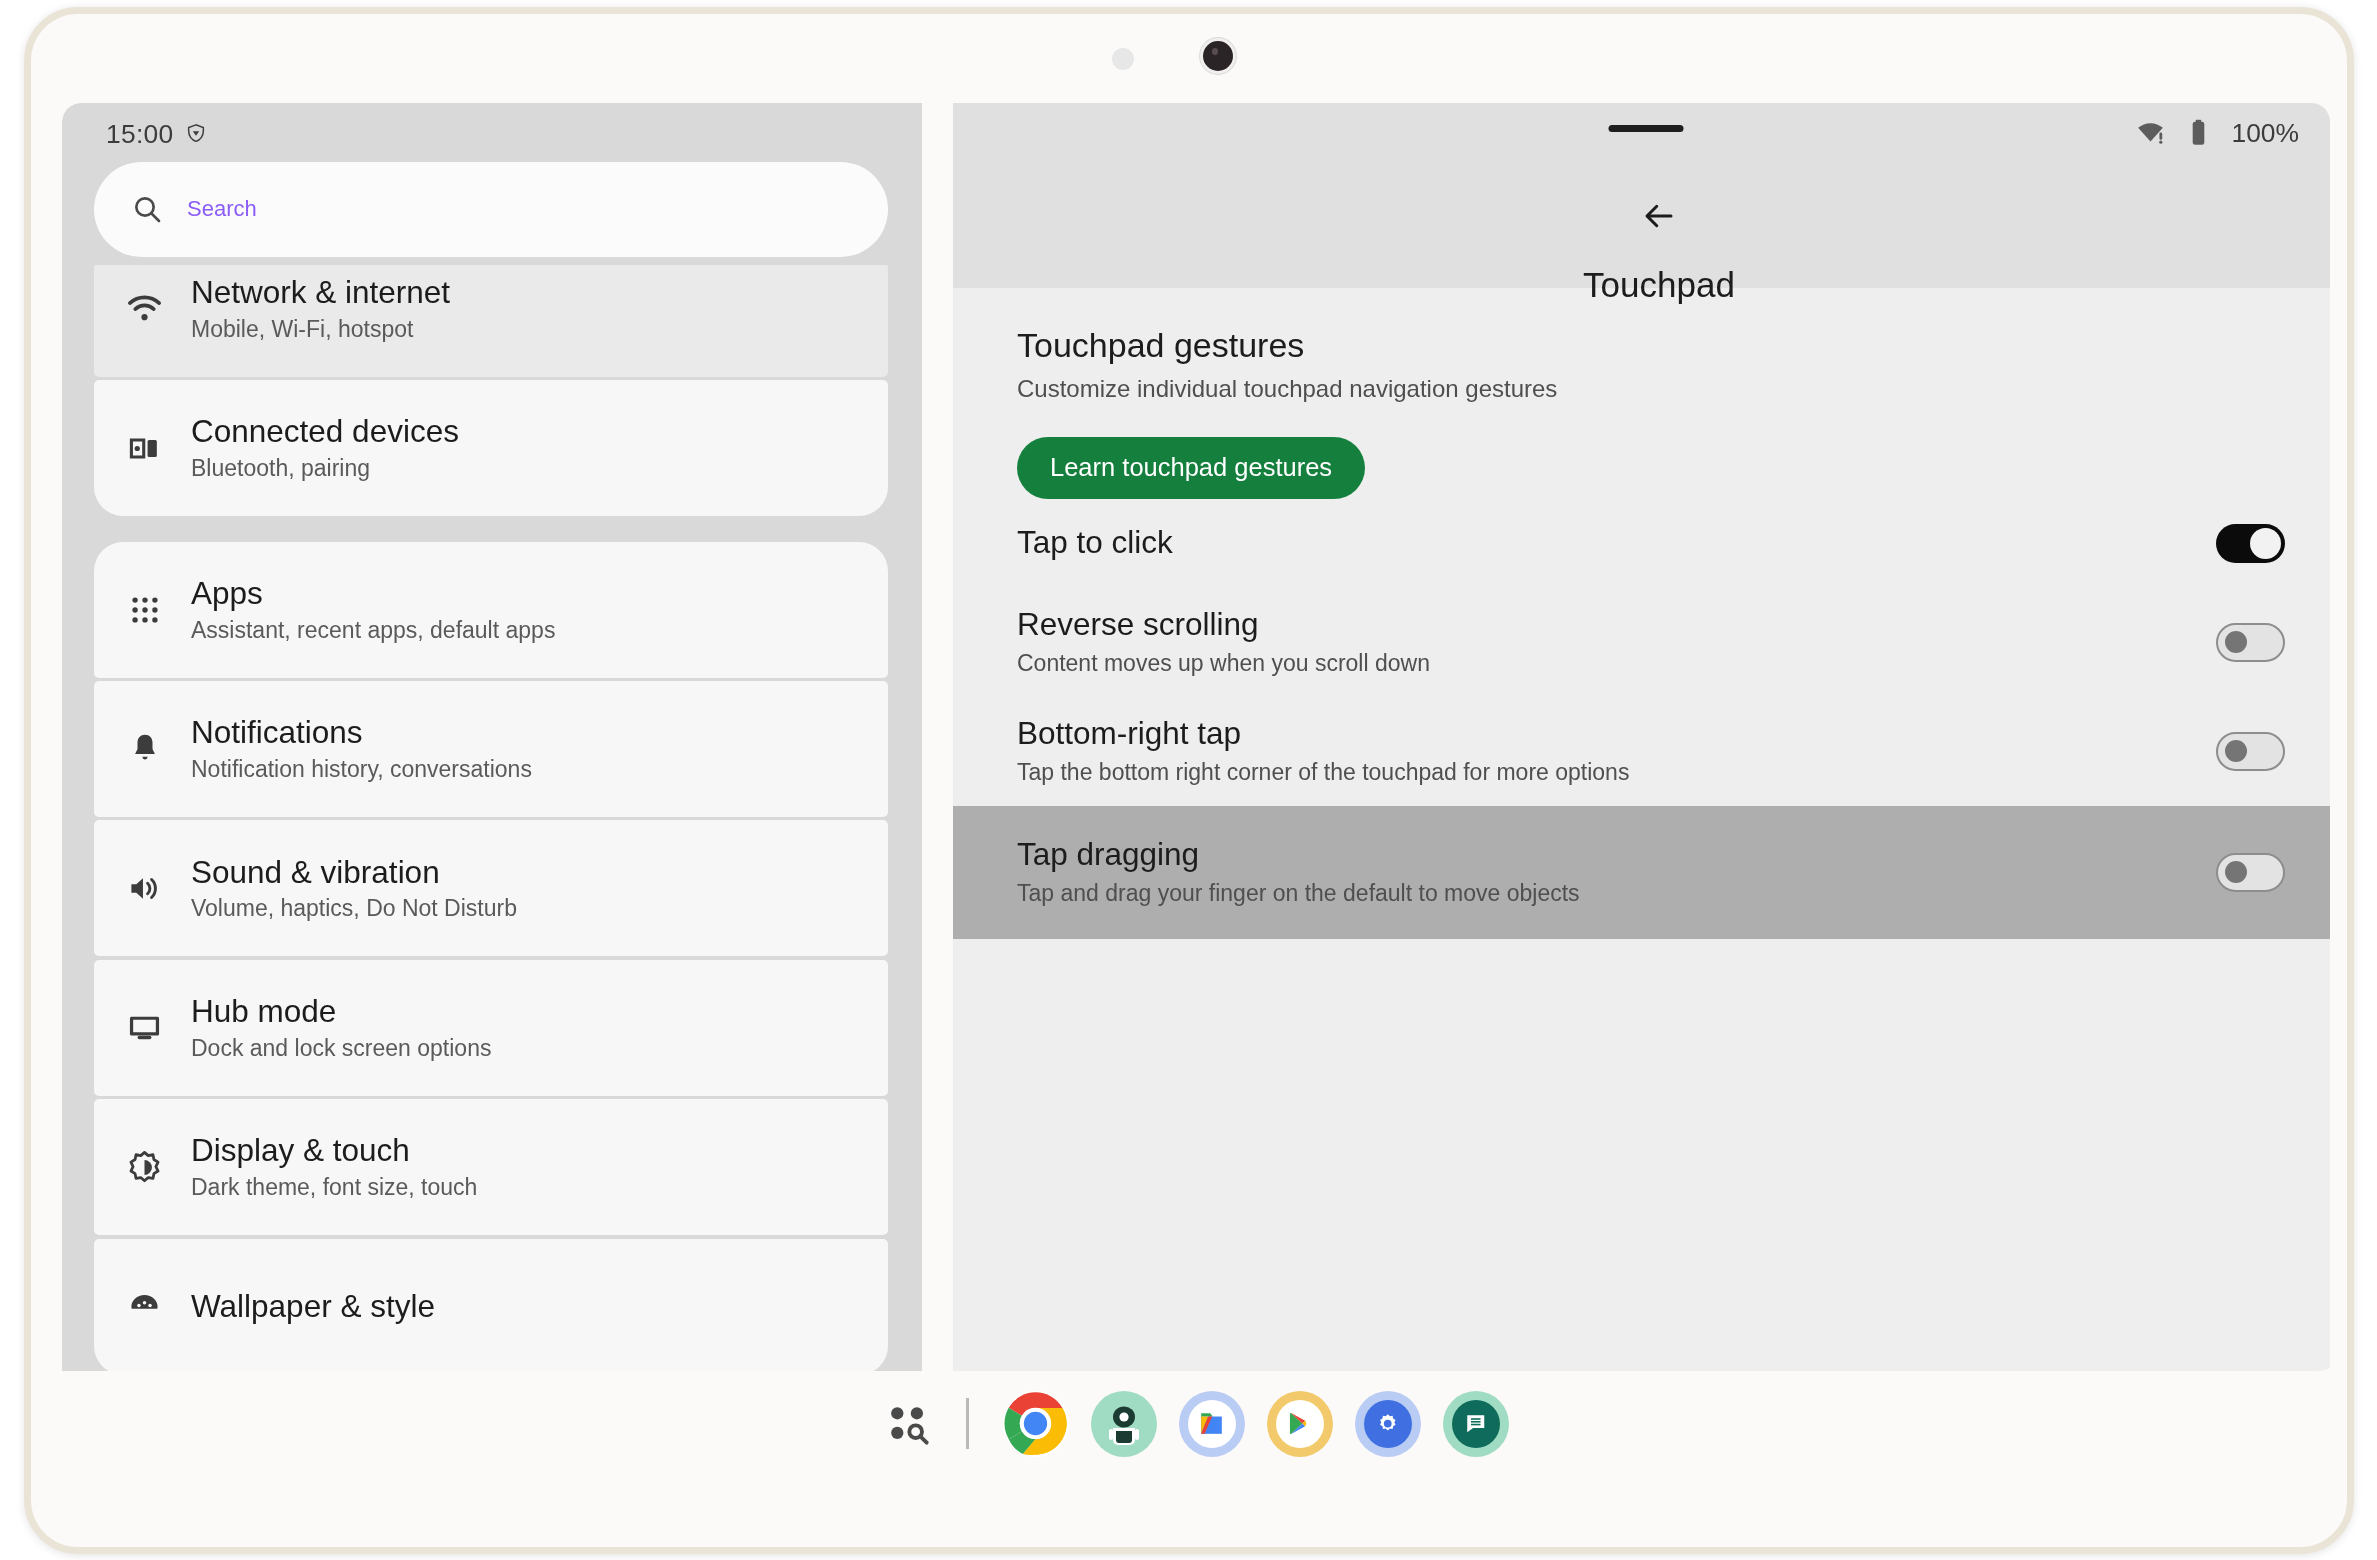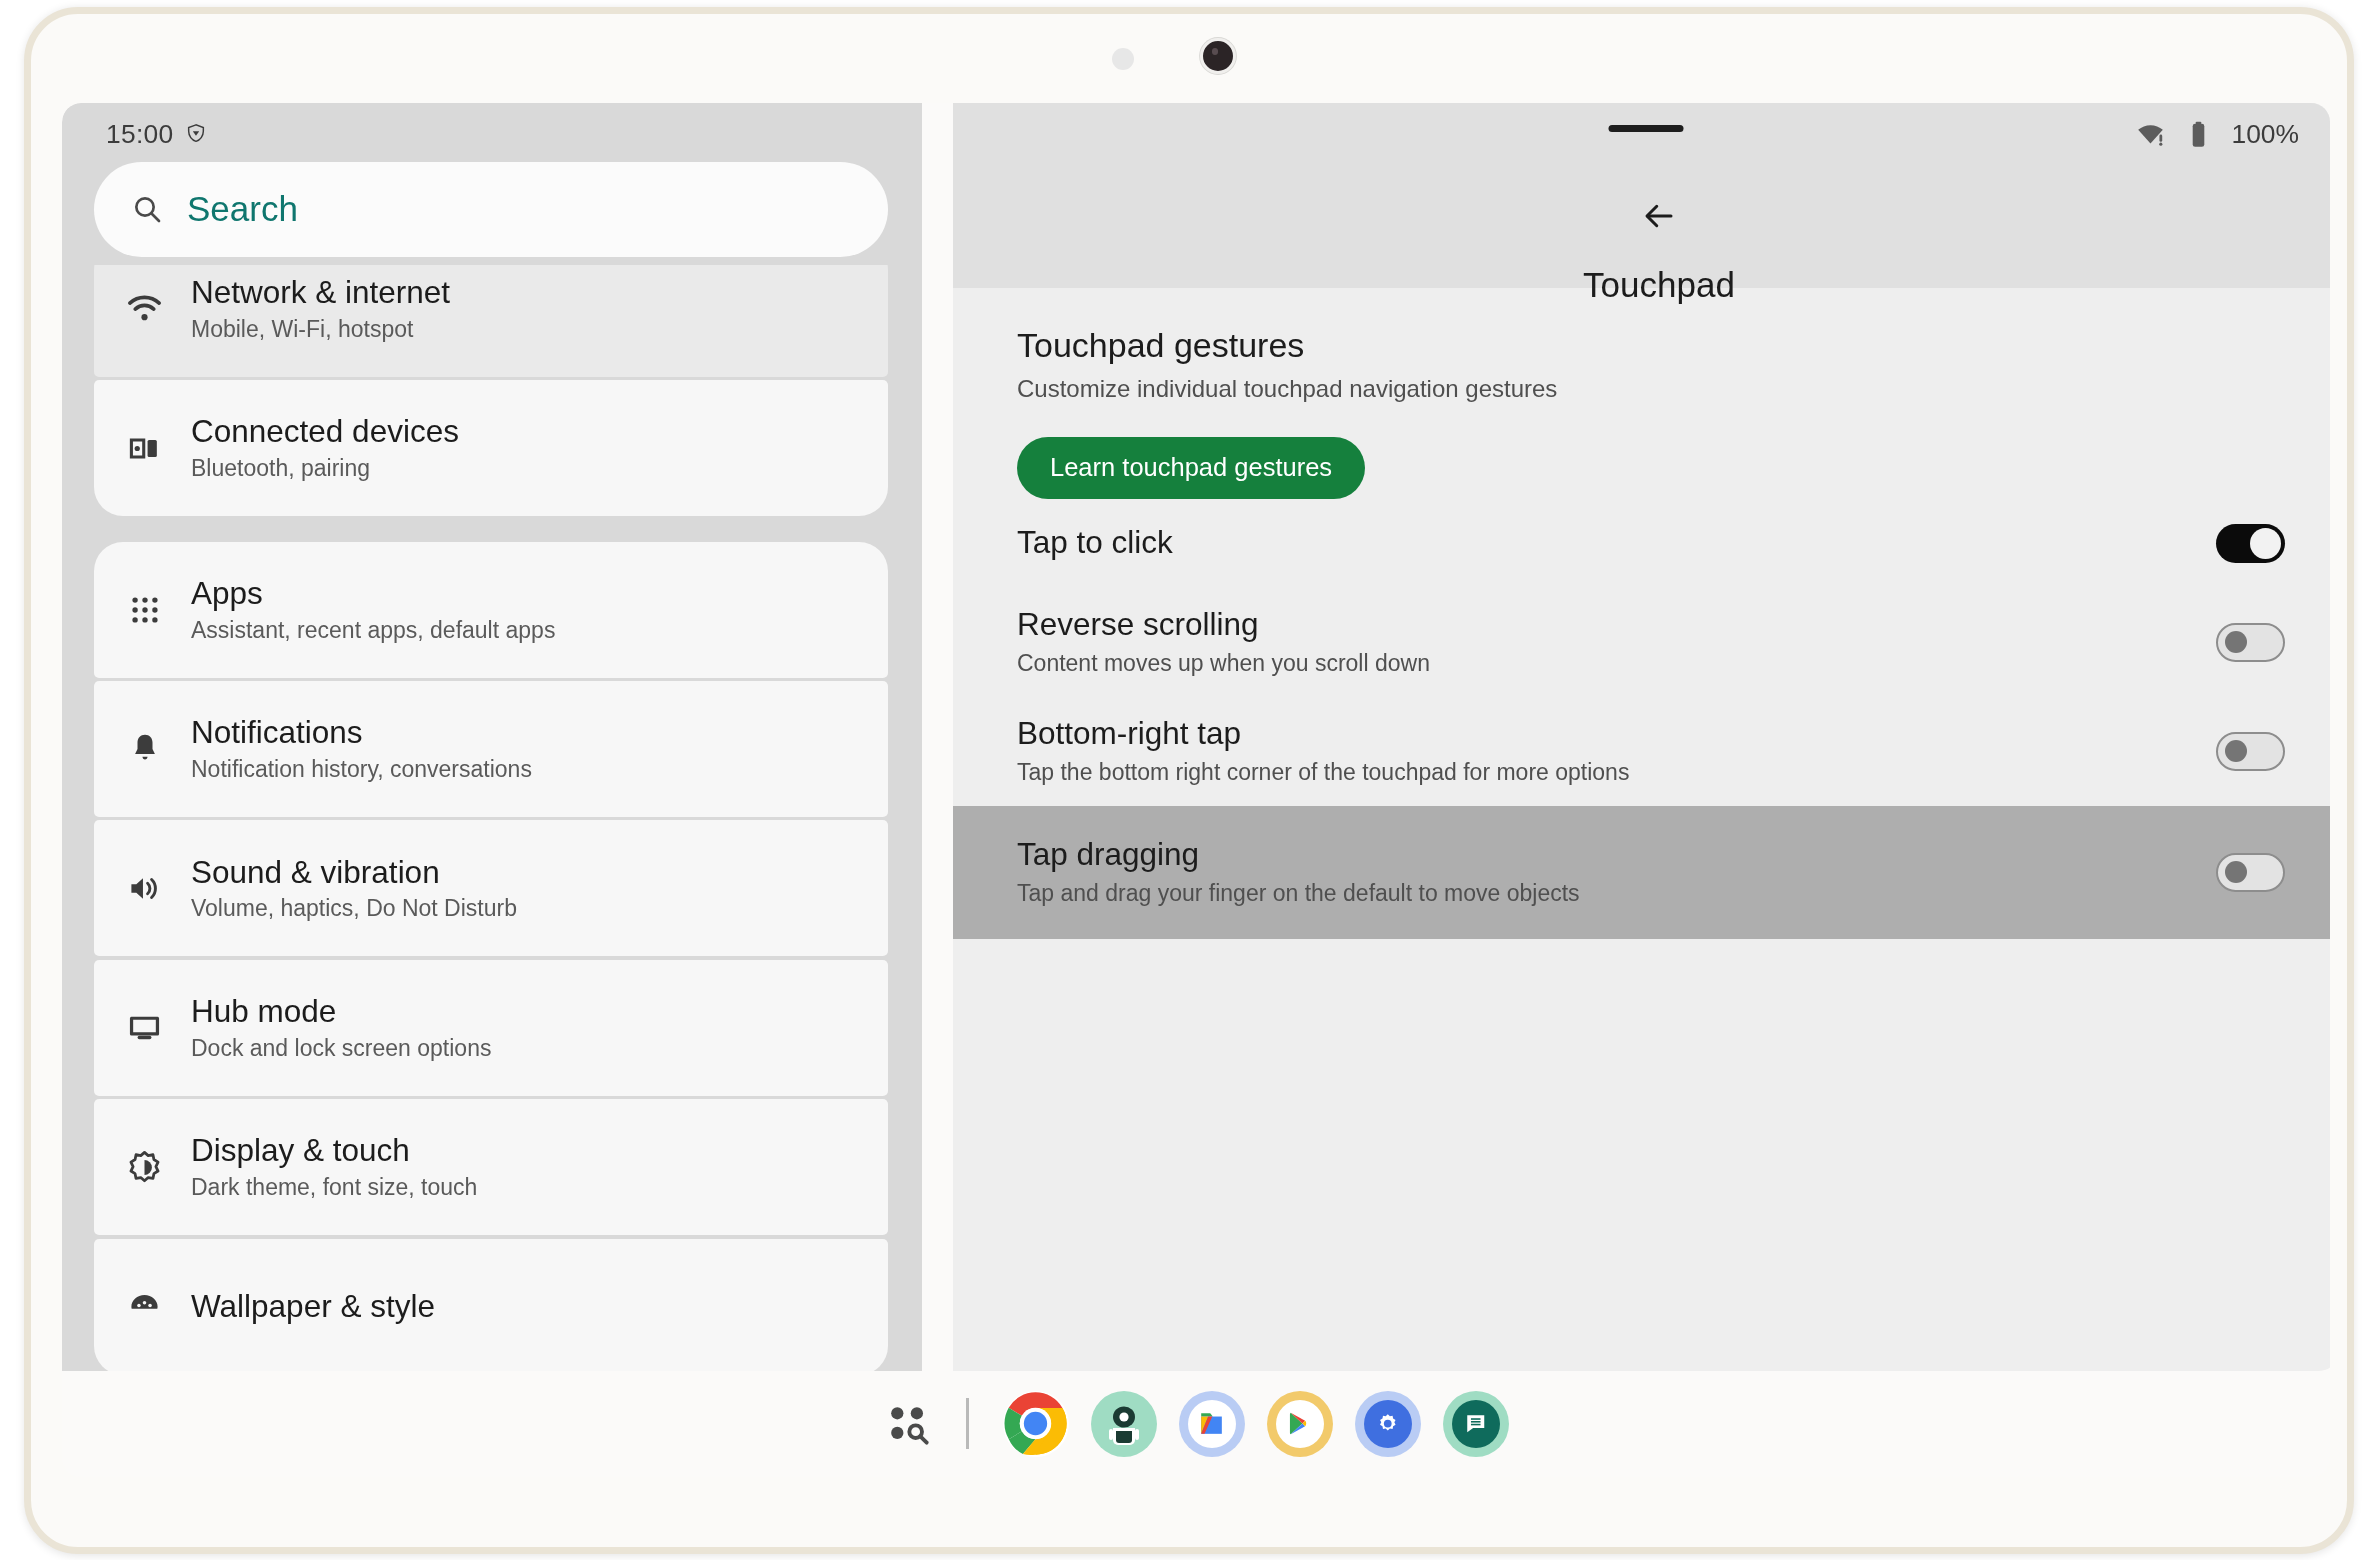--- a/index.html
+++ b/index.html
@@ -71,21 +71,21 @@
   #search-bar {
     position: absolute; left: 32px; top: 59px;
     width: 794px; height: 95px;
     background: #fbfbfb;
     border-radius: 48px;
     display: flex; align-items: center;
     padding-left: 37px; gap: 24px;
   }
   #search-icon { width: 32px; height: 32px; flex: none; }
   #search-placeholder {
-    font-size: 35px; color: #0f766e;
+    font-size: 22px; color: #8b5cf6;
   }
 
   
   #sidebar-scroll {
     position: absolute; left: 0; top: 162px;
     width: 860px; height: 1106px;
     overflow: hidden;
   }
   #sidebar-list {
     position: absolute; left: 32px; top: -24px;
@@ -211,21 +211,21 @@
   }
   .app-icon {
     width: 66px; height: 66px; border-radius: 50%;
     display: flex; align-items: center; justify-content: center;
     cursor: pointer; flex: none;
   }
 
   
   #status-bar-right {
     position: absolute; right: 39px; top: 15.3px;
-    display: flex; align-items: center; gap: 24px; height: 32px;
+    display: flex; gap: 24px; height: 32px;
   }
   #wifi-alert-icon { width: 29px; height: 29px; }
   #battery-icon { width: 19px; height: 29px; }
   #battery-text { font-size: 26.4px; color: #3c3c3c; }
 </style>
 </head>
 <body>
 
 <div id="device-frame">
 

